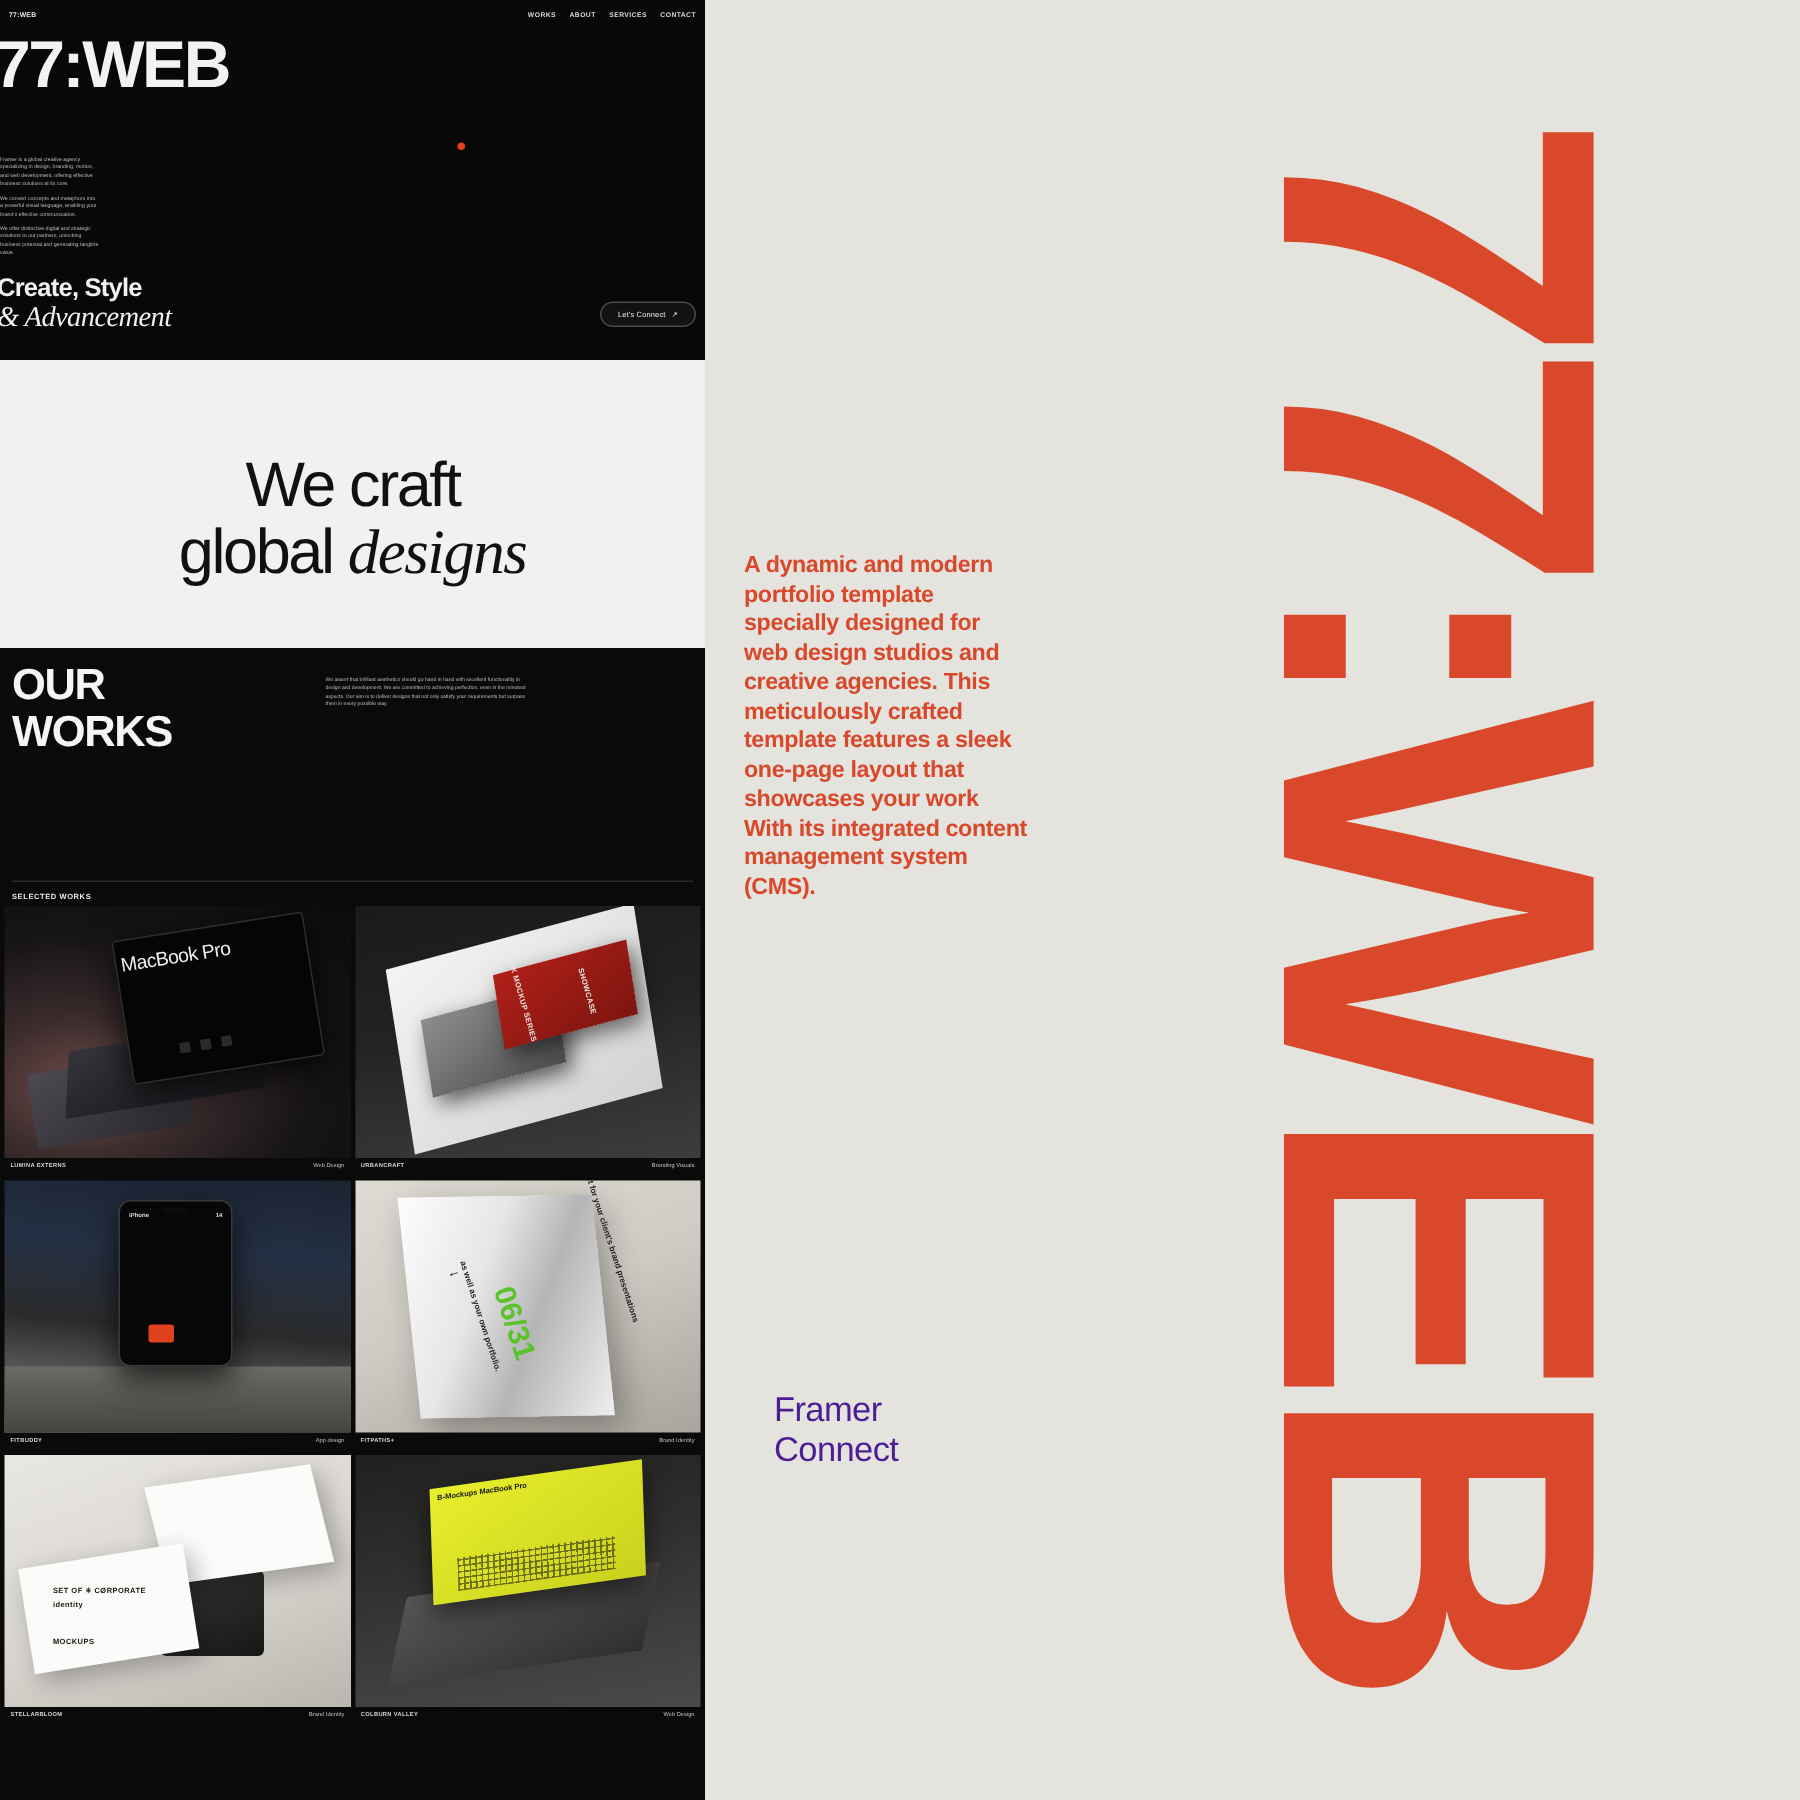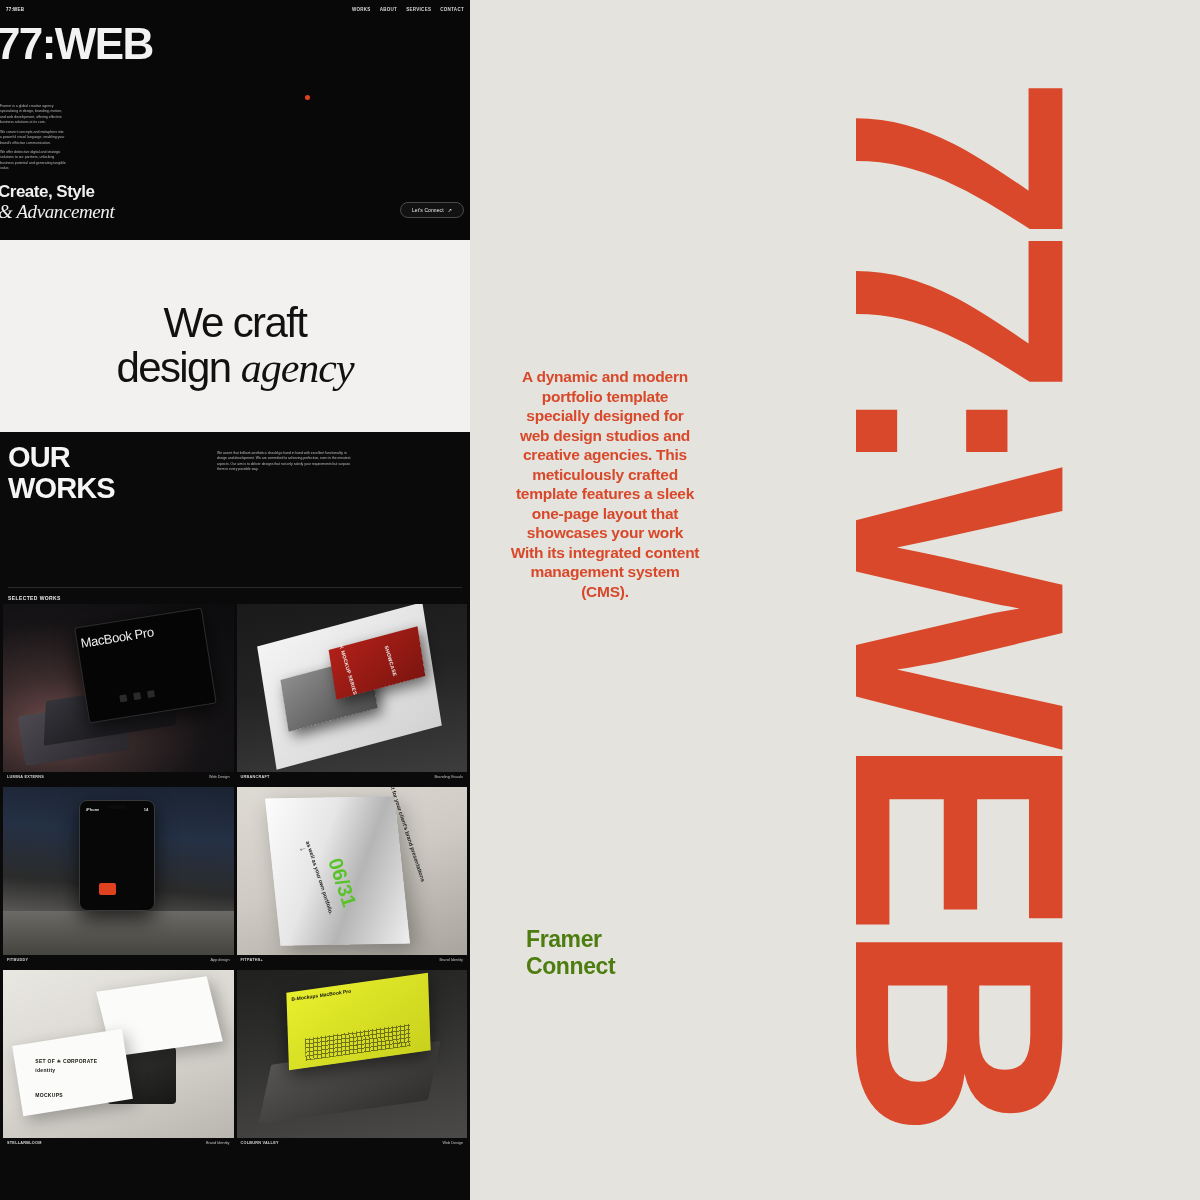--- a/index.html
+++ b/index.html
@@ -108,23 +108,23 @@
              transform:rotate(-8deg) skewX(-6deg); box-shadow:0 6px 18px rgba(0,0,0,.55); }
   .t6 .lidtxt { position:absolute; left:5px; top:4px; font-size:5px; font-weight:600; color:#15150f; line-height:1.35; }
   .t6 .dots { position:absolute; left:12%; bottom:10%; right:14%; height:28%;
               background:repeating-linear-gradient(90deg,#1d1d12 0 1px,transparent 1px 4px),
                          repeating-linear-gradient(0deg,#1d1d12 0 1px,transparent 1px 4px); opacity:.55; }
   .t6 .deck { position:absolute; left:12%; top:50%; width:74%; height:34%; background:linear-gradient(160deg,#575654,#302f2e);
               transform:rotate(-8deg) skewX(-20deg); border-radius:2px; }
 
   
   .right { position:absolute; left:470px; top:0; width:730px; height:1200px; background:#e4e3dd; overflow:hidden; }
-  .desc { position:absolute; left:40px; top:367px; width:190px; font-size:15.5px; font-weight:700; line-height:1.26;
-          color:#d9482a; letter-spacing:-.25px;text-align:center; }
-  .framer { position:absolute; left:56px; top:926px; font-size:23px; font-weight:700; line-height:1.18; color:#4d7c0f; letter-spacing:-.4px; }
+  .desc { position:absolute; left:26px; top:367px; width:190px; font-size:15.5px; font-weight:700; line-height:1.26;
+          color:#d9482a; letter-spacing:-.25px; }
+  .framer { position:absolute; left:46px; top:926px; font-size:23px; font-weight:400; line-height:1.18; color:#4c1d95; letter-spacing:-.4px; }
 
   .bigword { position:absolute; left:250px; top:-30px; width:480px; height:1260px; }
   .bigword .vtxt {
     position:absolute; left:50%; top:50%;
     transform:translate(-50%,-50%) rotate(90deg);
     transform-origin:center center;
     white-space:nowrap;
     font-size:300px; font-weight:700; color:#d9482a;
     letter-spacing:-14px; line-height:.8;
     font-family:"Liberation Sans", sans-serif;
@@ -164,21 +164,21 @@
 
       <div class="hero-btn">
         <span>Let's Connect</span>
         <span class="ar">↗</span>
       </div>
     </section>
 
     <section class="craft">
       <div class="craft-inner">
         <div class="c1">We craft</div>
-        <div class="c2"><span>design </span><em>agency</em></div>
+        <div class="c2"><span>global </span><em>designs</em></div>
       </div>
     </section>
 
     <section class="work">
       <div class="work-head">
         <div class="work-title">
           <div>OUR</div>
           <div>WORKS</div>
         </div>
         <div class="work-para">We assert that brilliant aesthetics should go hand in hand with excellent functionality in design and development. We are committed to achieving perfection, even in the minutest aspects. Our aim is to deliver designs that not only satisfy your requirements but surpass them in every possible way.</div>

